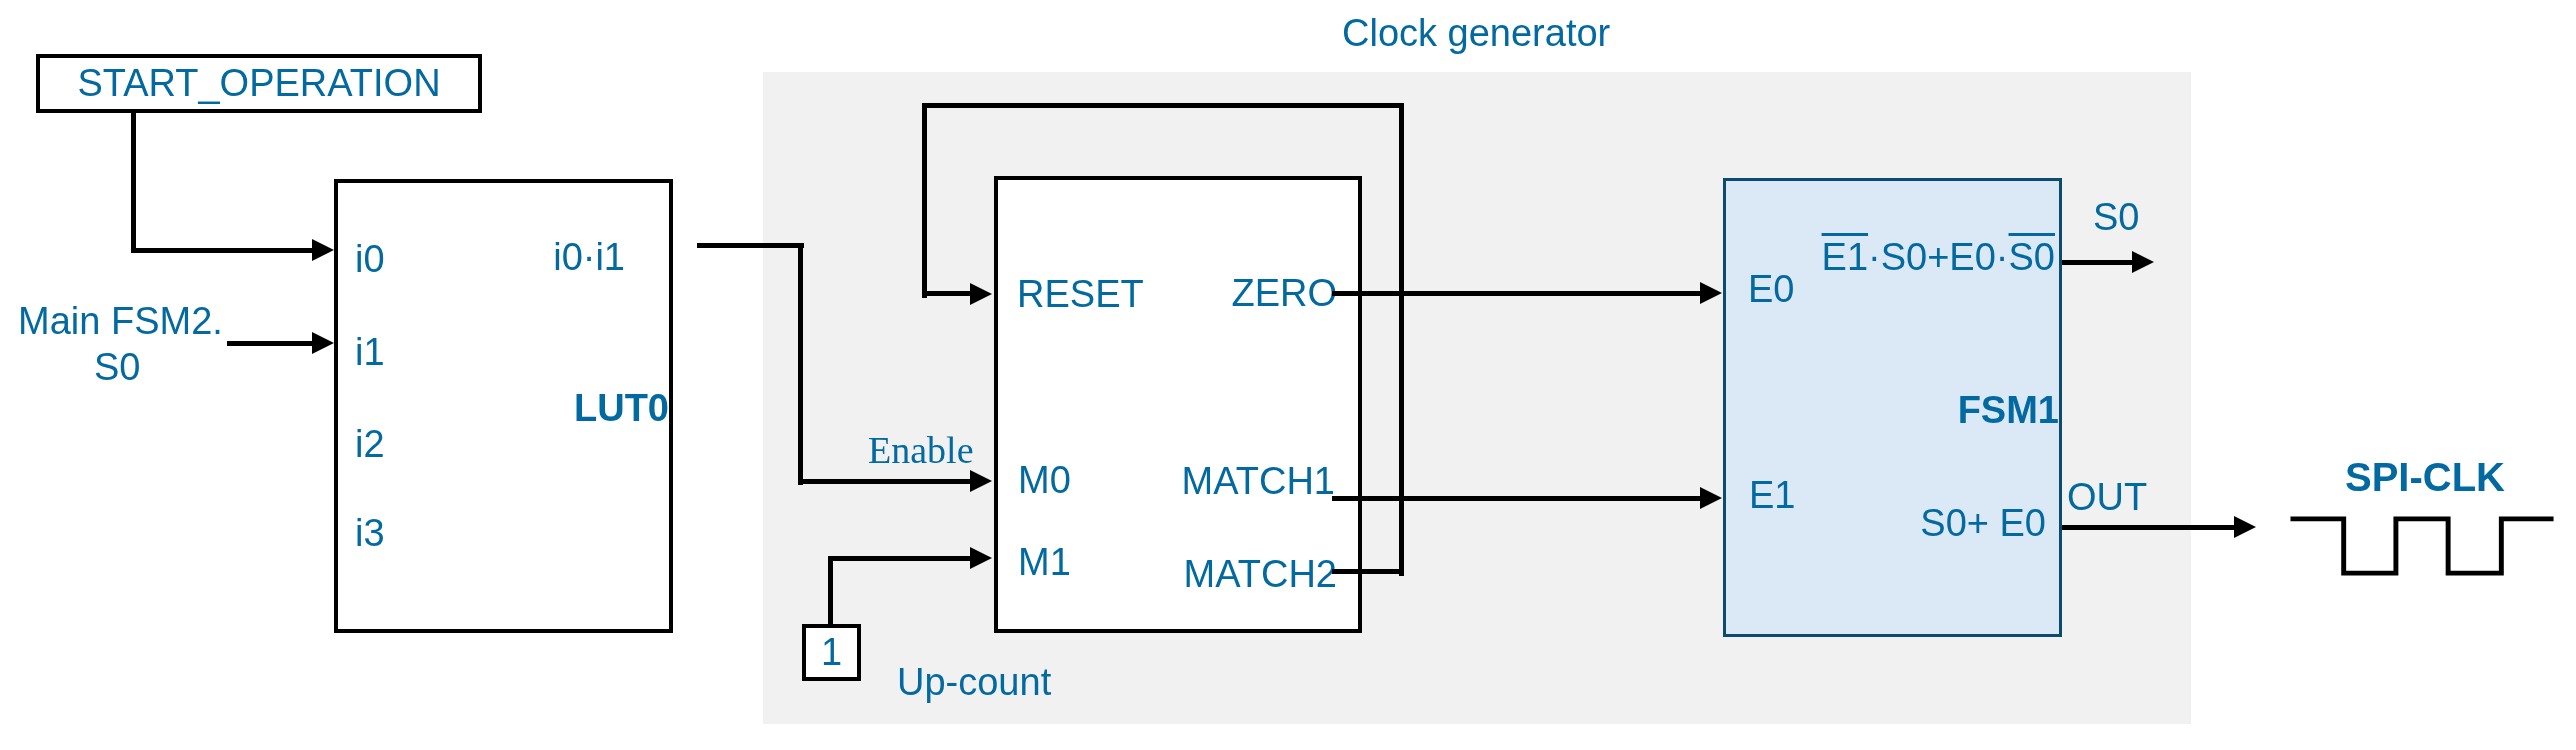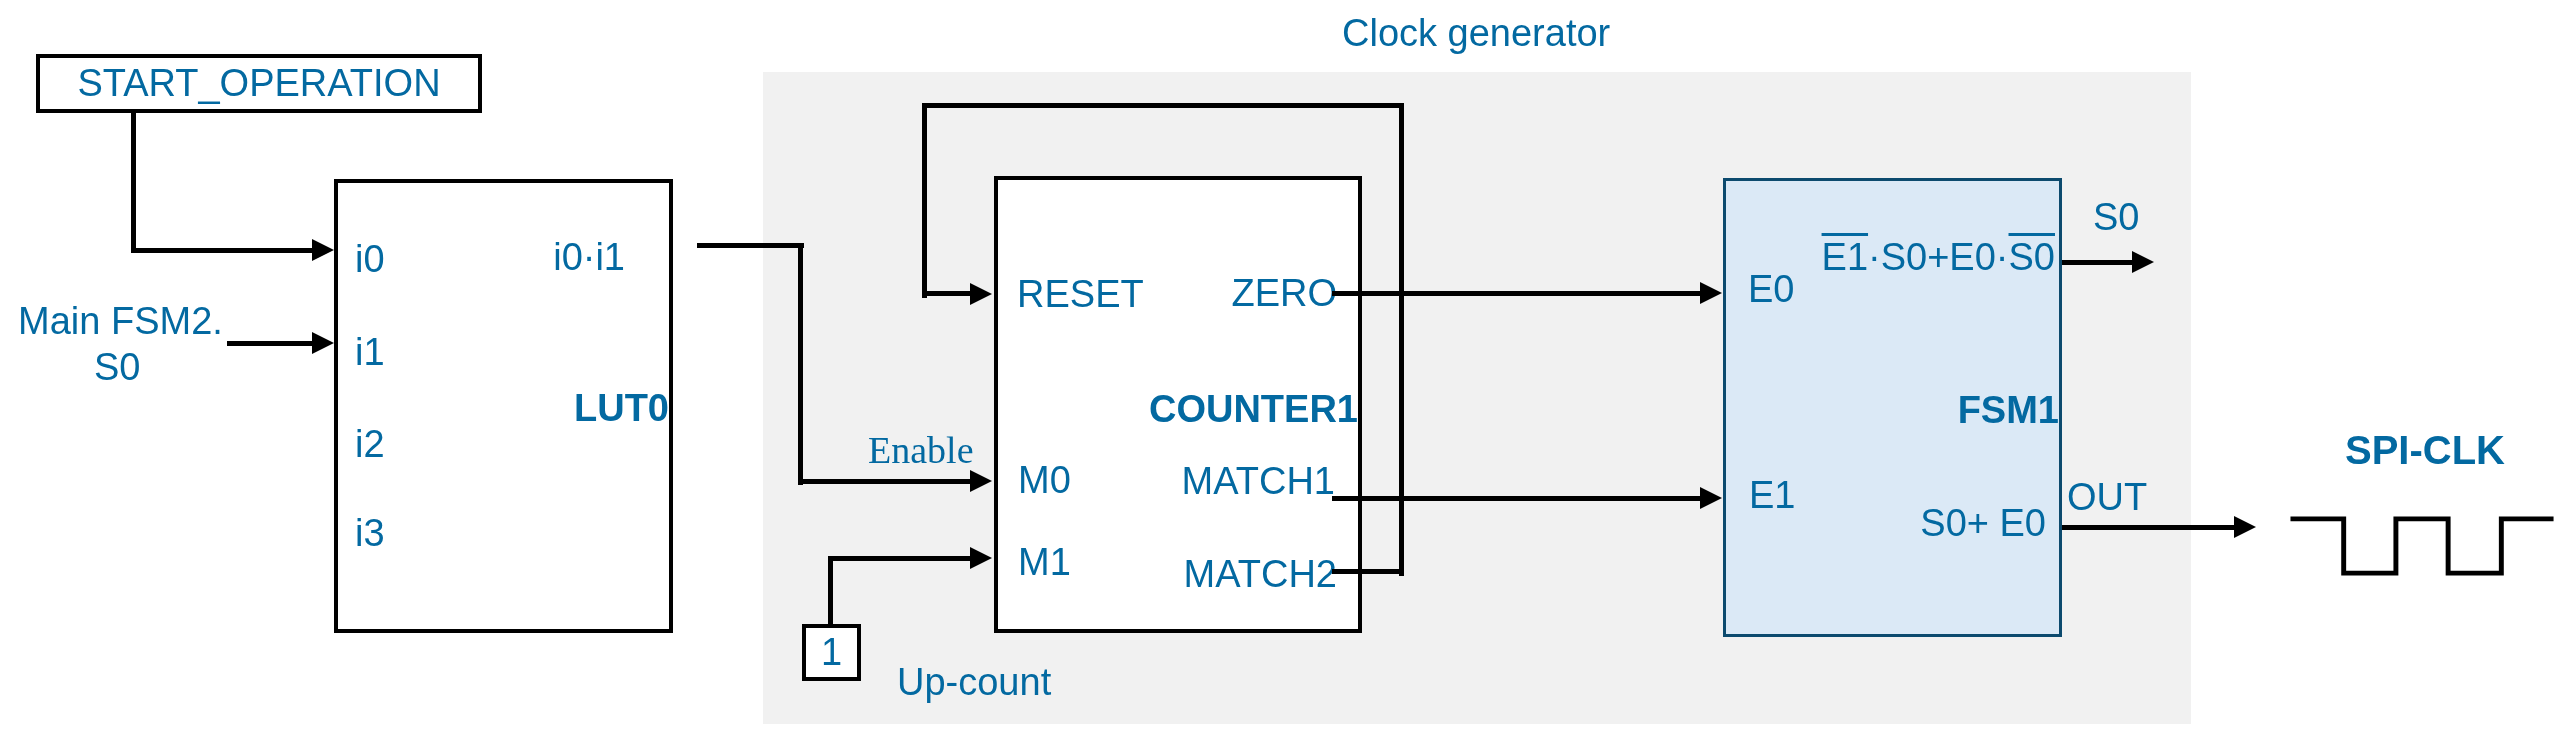--- a/index.html
+++ b/index.html
@@ -44,21 +44,20 @@
     <div class="lbl" style="left:17px; top:148px;">i1</div>
     <div class="lbl" style="left:17px; top:240px;">i2</div>
     <div class="lbl" style="left:17px; top:329px;">i3</div>
     <div class="lbl b ctr" style="top:204px;">LUT0</div>
     <div class="lbl" style="right:44px; top:53px;">i0·i1</div>
   </div>
 
   <div class="block" style="left:994px; top:176px; width:368px; height:457px;">
     <div class="lbl" style="left:19px; top:93px;">RESET</div>
     <div class="lbl" style="right:21px; top:92px;">ZERO</div>
-    <div class="lbl b ctr" style="top:208px;">COUNTER1</div>
     <div class="lbl" style="left:20px; top:279px;">M0</div>
     <div class="lbl" style="right:23px; top:280px;">MATCH1</div>
     <div class="lbl" style="left:20px; top:361px;">M1</div>
     <div class="lbl" style="right:21px; top:373px;">MATCH2</div>
   </div>
 
   <div class="block fsm" style="left:1723px; top:178px; width:339px; height:459px;">
     <div class="lbl" style="left:22px; top:87px;">E0</div>
     <div class="lbl" style="right:4px; top:55px;"><span class="over">E1</span><span>·S0+E0·</span><span class="over">S0</span></div>
     <div class="lbl b ctr" style="top:208px;">FSM1</div>
@@ -67,21 +66,21 @@
   </div>
 
   <div class="block" style="left:802px; top:624px; width:59px; height:57px;">
     <div class="boxlabel">1</div>
   </div>
 
   <div class="lbl" style="left:868px; top:429px;font-family:Liberation Serif, serif;">Enable</div>
   <div class="lbl" style="left:897px; top:661px;">Up-count</div>
   <div class="lbl" style="left:2093px; top:196px;">S0</div>
   <div class="lbl" style="left:2067px; top:476px;">OUT</div>
-  <div class="lbl b" style="left:2345px; top:429px; font-size:40px;">SPI-CLK</div>
+  <div class="lbl b" style="left:2345px; top:456px; font-size:40px;">SPI-CLK</div>
 
   <div class="v" style="left:131px; top:109px; height:144px;"></div>
   <div class="h" style="left:131px; top:248px; width:183px;"></div>
   <div class="arr" style="left:312px; top:239px;"></div>
 
   <div class="h" style="left:227px; top:341px; width:87px;"></div>
   <div class="arr" style="left:312px; top:332px;"></div>
 
   <div class="h" style="left:697px; top:243px; width:107px;"></div>
   <div class="v" style="left:798px; top:243px; height:242px;"></div>

